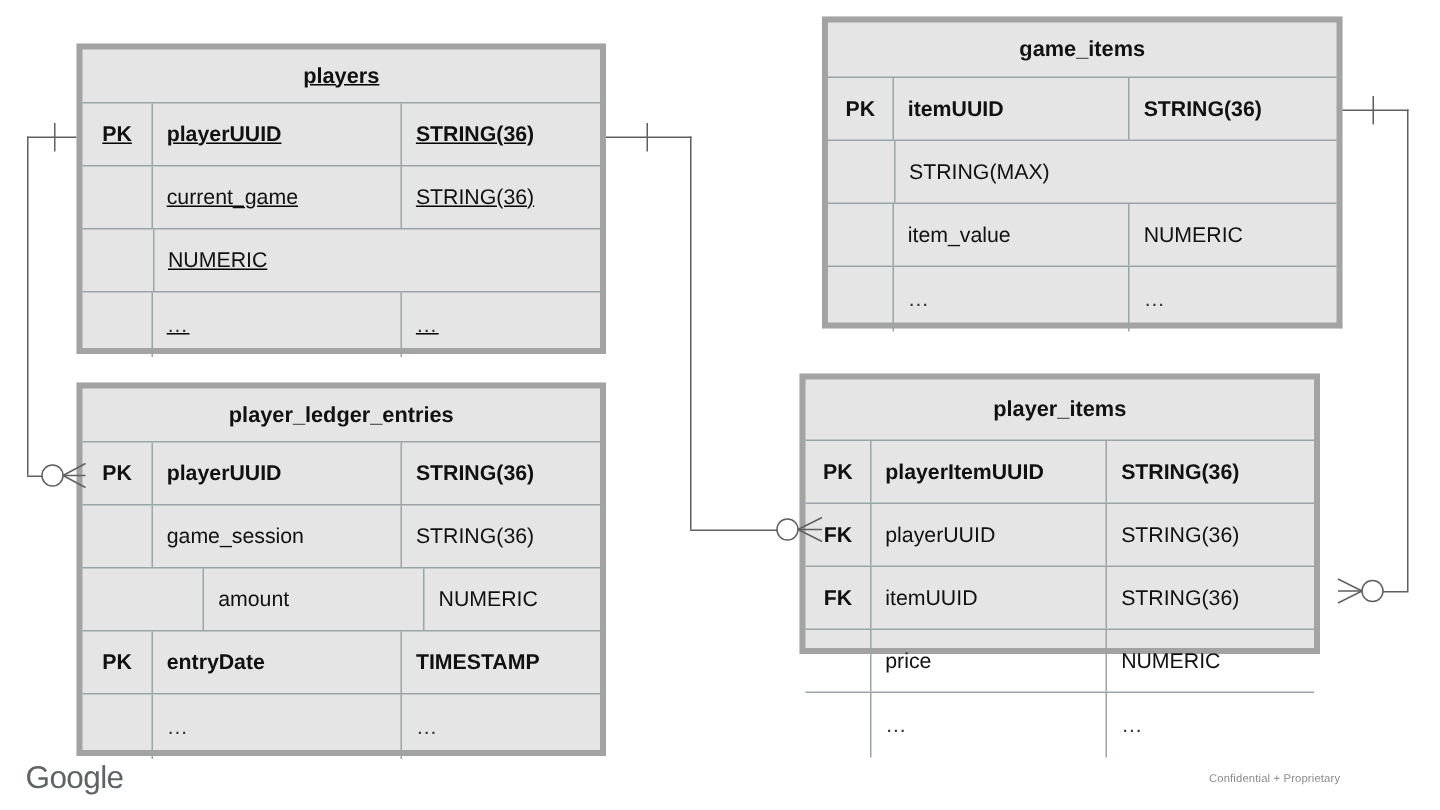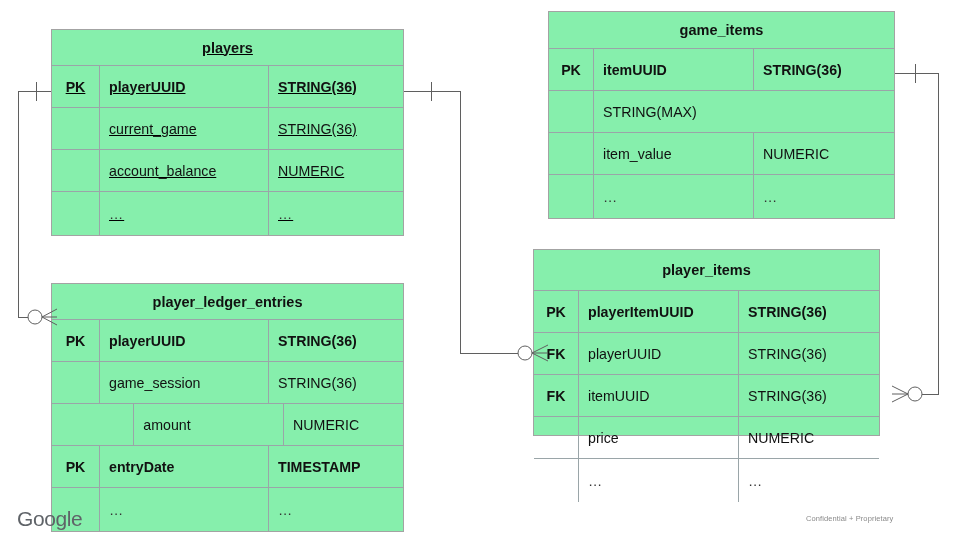--- a/index.html
+++ b/index.html
@@ -17,22 +17,22 @@
     width: 960px;
     height: 540px;
     background: #ffffff;
     overflow: hidden;
   }
 
   
   .entity {
     position: absolute;
     box-sizing: border-box;
-    background: #86efac;
-    border: 1px solid #a3a3a3;
+    background: #e5e5e5;
+    border: 4px solid #a3a3a3;
     border-collapse: collapse;
     z-index: 3;
   }
   .entity .title {
     box-sizing: border-box;
     width: 100%;
     text-align: center;
     font-weight: bold;
     font-size: 14.5px;
     color: #111111;
@@ -167,32 +167,31 @@
     </div>
 
     <div class="row" style="height:42px;">
       <div class="cell c-key" style="width:48px;"></div>
       <div class="cell c-name" style="width:169px;">current_game</div>
       <div class="cell c-type" style="width:134px;">STRING(36)</div>
     </div>
 
     <div class="row" style="height:42px;">
       <div class="cell c-key" style="width:48px;"></div>
-      <div class="cell c-name" style="width:169px;">account_balance</div>
       <div class="cell c-type" style="width:134px;">NUMERIC</div>
     </div>
 
     <div class="row" style="height:43px;">
       <div class="cell c-key" style="width:48px;"></div>
       <div class="cell c-name ellipsis" style="width:169px;">…</div>
       <div class="cell c-type ellipsis" style="width:134px;">…</div>
     </div>
   </div>
 
-  <div class="entity" style="left:51px; top:255px; width:353px; height:249px;margin-top:28px;">
+  <div class="entity" style="left:51px; top:255px; width:353px; height:249px;">
     <div class="title" style="height:36px;">player_ledger_entries</div>
 
     <div class="row bold" style="height:42px;">
       <div class="cell c-key" style="width:48px;">PK</div>
       <div class="cell c-name" style="width:169px;">playerUUID</div>
       <div class="cell c-type" style="width:134px;">STRING(36)</div>
     </div>
 
     <div class="row" style="height:42px;">
       <div class="cell c-key" style="width:48px;"></div>

